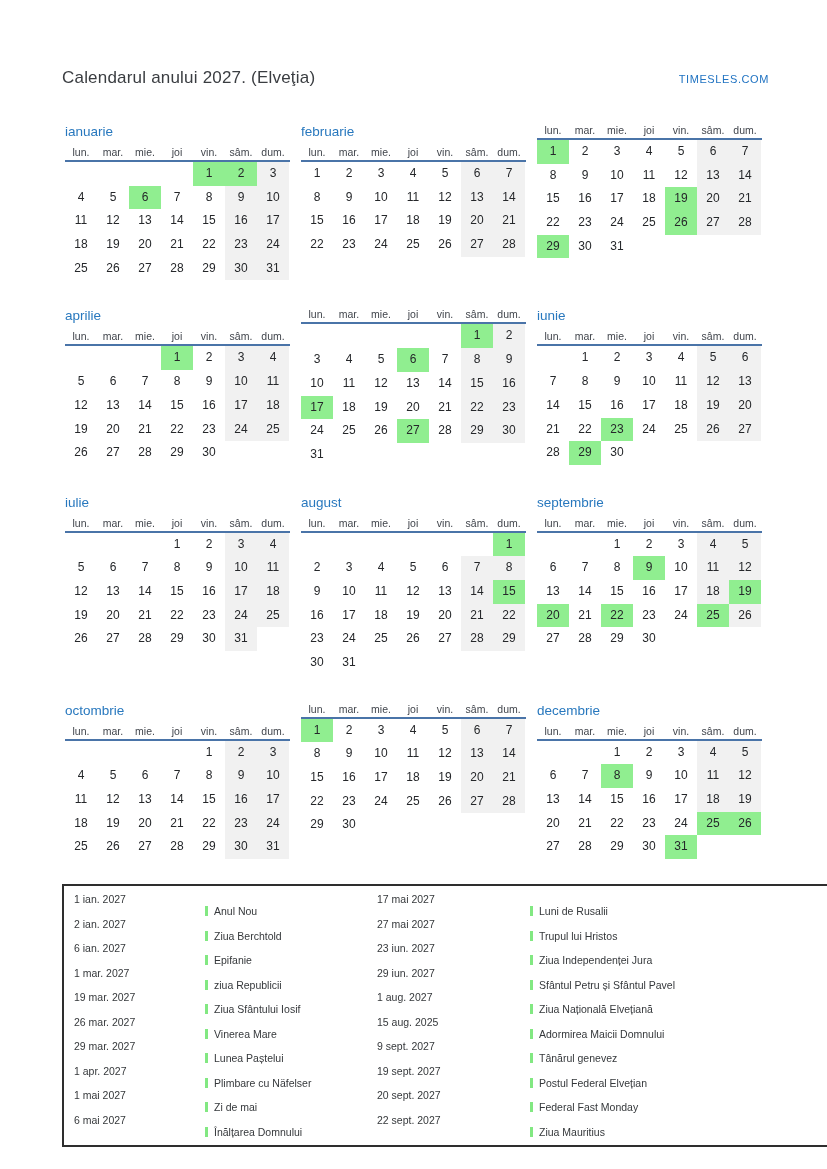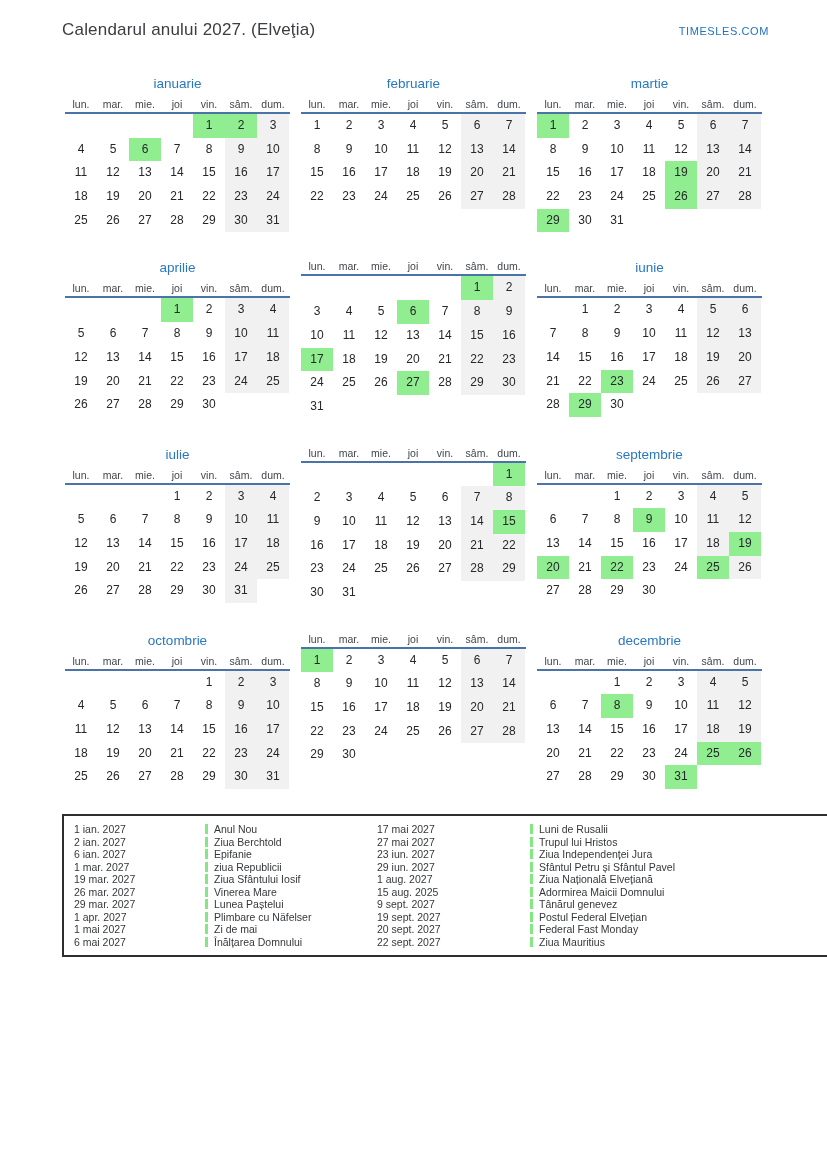--- a/index.html
+++ b/index.html
@@ -6,35 +6,35 @@
   html,body { background:#fff; }
   body {
     width:827px; height:1169px;
     font-family:"Liberation Sans", sans-serif;
     color:#25272a;
     overflow:hidden;
   }
   .page { padding:20px 58px 0 62px; }
 
   .page-header { display:flex; justify-content:space-between; align-items:baseline; }
-  .page-title { font-size:17px; font-weight:500; color:#3a3d41; letter-spacing:.2px; }
+  .page-title { font-size:17px; font-weight:500; color:#3a3d41; letter-spacing:.2px;margin-top:48px; }
   .site-link {
     font-size:11px; font-weight:500; letter-spacing:.6px;
     color:var(--link-blue,#2073c2); text-decoration:none; cursor:pointer;
   }
 
   .months-grid {
     margin-top:35px; margin-left:3px;
     display:grid; grid-template-columns:repeat(3,225px);
     column-gap:11px; row-gap:27px; align-items:start;
   }
   .month { width:225px; }
   .month-title {
     font-size:13.5px; color:var(--accent-blue,#2878be);
-    text-align:center; height:22px; line-height:17px;
+    height:22px; line-height:17px;
   }
   .dow-row {
     display:grid; grid-template-columns:repeat(7,32px);
     border-bottom:2px solid var(--rule-blue,#4a74a8); height:17px;
   }
   .dow-cell { font-size:10.5px; color:#41454c; text-align:center; line-height:14px; }
   .week-row { display:grid; grid-template-columns:repeat(7,32px); }
   .day-cell {
     height:23.7px; line-height:23.7px;
     font-size:12px; text-align:center; color:#25272a;
@@ -46,21 +46,21 @@
     margin-top:25px; width:808px;
     border:2px solid #2e2e2e;
     padding:7px 11px 7px 10px;
     display:grid;
     grid-template-columns:131px 172px 153px 1fr;
     align-content:start;
   }
   .legend-date { font-size:10.5px; line-height:12.5px; color:#35383b; white-space:nowrap; }
   .legend-name {
     font-size:10.5px; line-height:12.5px; color:#35383b;
-    display:flex; align-items:center; gap:6px; white-space:nowrap;
+    display:flex; align-items:center; gap:6px; white-space:nowrap;margin-top:12px;
   }
   .legend-marker {
     display:inline-block; width:3px; height:10px;
     background:var(--marker-green,#82e882); flex:0 0 3px;
   }
 </style>
 </head>
 <body>
 
 <div class="page">
@@ -169,21 +169,20 @@
           <div class="day-cell">22</div>
           <div class="day-cell">23</div>
           <div class="day-cell">24</div>
           <div class="day-cell">25</div>
           <div class="day-cell">26</div>
           <div class="day-cell weekend">27</div>
           <div class="day-cell weekend">28</div>
         </div>
       </div>
       <div class="month">
-        <div class="month-title">martie</div>
         <div class="dow-row">
           <div class="dow-cell">lun.</div>
           <div class="dow-cell">mar.</div>
           <div class="dow-cell">mie.</div>
           <div class="dow-cell">joi</div>
           <div class="dow-cell">vin.</div>
           <div class="dow-cell">sâm.</div>
           <div class="dow-cell">dum.</div>
         </div>
         <div class="week-row">
@@ -462,20 +461,21 @@
           <div class="day-cell">26</div>
           <div class="day-cell">27</div>
           <div class="day-cell">28</div>
           <div class="day-cell">29</div>
           <div class="day-cell">30</div>
           <div class="day-cell weekend">31</div>
           <div class="day-cell empty"></div>
         </div>
       </div>
       <div class="month">
+        <div class="month-title">august</div>
         <div class="dow-row">
           <div class="dow-cell">lun.</div>
           <div class="dow-cell">mar.</div>
           <div class="dow-cell">mie.</div>
           <div class="dow-cell">joi</div>
           <div class="dow-cell">vin.</div>
           <div class="dow-cell">sâm.</div>
           <div class="dow-cell">dum.</div>
         </div>
         <div class="week-row">

